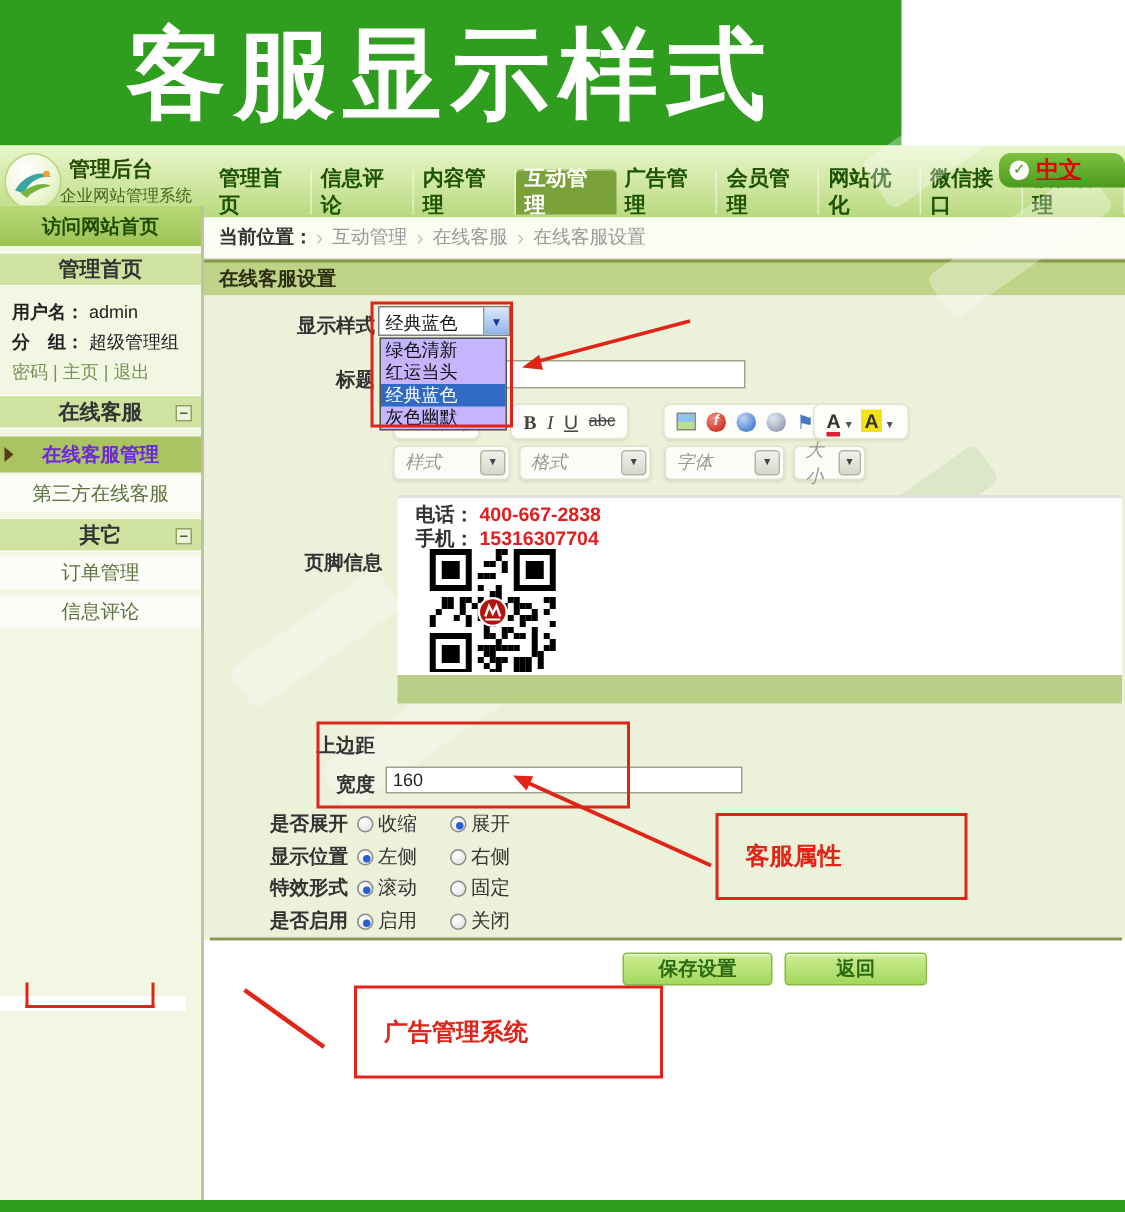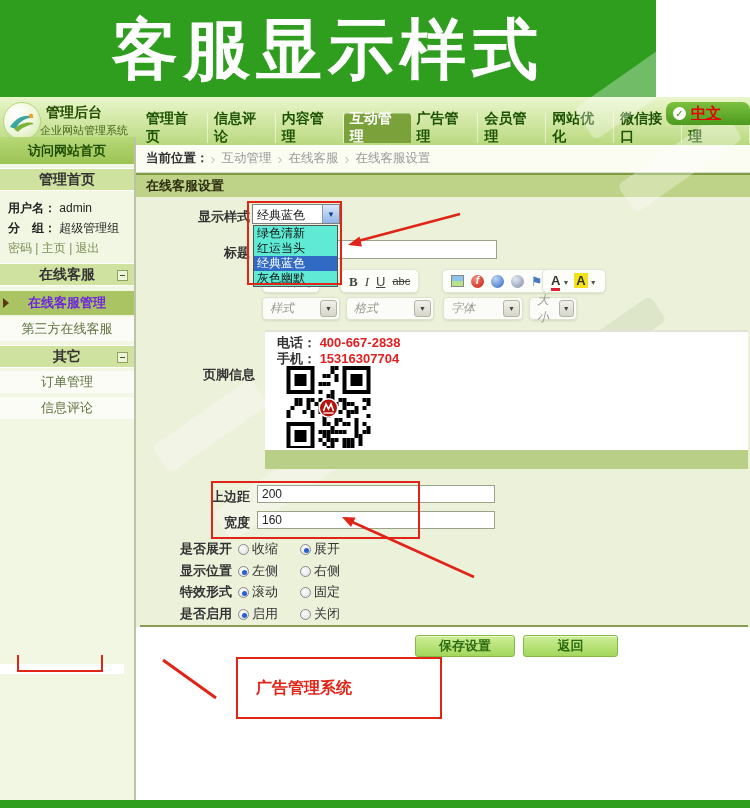--- a/index.html
+++ b/index.html
@@ -1,21 +1,21 @@
 <!DOCTYPE html>
 <html><head>
 <meta charset="utf-8">
 <style>
   html,body{margin:0;padding:0;background:#fff;}
   *{box-sizing:border-box;font-family:"Liberation Sans","DejaVu Sans",sans-serif;}
   #page{position:relative;width:750px;height:808px;overflow:hidden;background:#fff;}
   .abs{position:absolute;}
 
   
-  .banner{left:0;top:0;width:656px;height:97px;background:#2f9e1f;display:flex;align-items:center;justify-content:center;}
+  .banner{left:0;top:0;width:601px;height:97px;background:#2f9e1f;display:flex;align-items:center;justify-content:center;}
   .banner h1{margin:0;color:#fff;font-size:66px;font-weight:900;letter-spacing:6px;line-height:1;}
 
   
   .header{left:0;top:97px;width:750px;height:48px;background:linear-gradient(180deg,#e9f6cc 0%,#cfe6a0 55%,#b9d980 100%);}
   .logo-circle{left:3px;top:102px;width:38px;height:38px;border-radius:50%;background:radial-gradient(circle at 35% 30%,#ffffff 0%,#eef7da 55%,#cfe49e 100%);border:1px solid #b9d57f;}
   .logo-title{left:46px;top:104px;font-size:14px;font-weight:bold;color:#234d00;}
   .logo-sub{left:40px;top:123px;font-size:11px;color:#44661c;}
 
   .nav{left:140px;top:111px;height:32px;display:flex;align-items:flex-end;}
   .tab{height:30px;min-width:58px;padding:0 6px;display:flex;align-items:center;justify-content:center;
@@ -61,21 +61,21 @@
   .bottom-bar{left:0;top:800px;width:750px;height:8px;background:#2f9e1f;}
 
   
   .flabel{font-size:13px;font-weight:bold;color:#333;text-align:right;}
   .tinput{position:absolute;border:1px solid #9aa387;background:#fff;font-size:12px;color:#222;padding:1px 4px;}
 
   .select-box{left:252px;top:204px;width:88px;height:20px;background:#fff;border:1px solid #7f7f7f;display:flex;cursor:pointer;}
   .select-text{flex:1;font-size:12px;color:#111;padding:2px 0 0 4px;white-space:nowrap;overflow:hidden;}
   .select-btn{width:17px;height:100%;background:linear-gradient(180deg,#dce9fb,#8fb3e8);border-left:1px solid #7f9db9;
       display:flex;align-items:center;justify-content:center;font-size:8px;color:#123c8a;}
-  .dropdown-list{left:253px;top:225px;width:85px;background:#5eead4;border:1px solid #555;z-index:4;}
+  .dropdown-list{left:253px;top:225px;width:85px;background:#c4b5fd;border:1px solid #555;z-index:4;}
   .dd-item{height:15px;font-size:12px;color:#111;padding:0 3px;line-height:15px;cursor:pointer;white-space:nowrap;}
   .dd-item.sel{background:#316ac5;color:#fff;}
 
   
   .note-box{position:absolute;border:2px solid #e02417;z-index:5;}
   .note-text{color:#e02417;font-weight:bold;}
 
   
   .tb-group{position:absolute;height:24px;background:#fdfdfa;border:1px solid #e0e6d0;border-radius:5px;
       display:flex;align-items:center;gap:7px;padding:0 8px;box-shadow:0 1px 2px rgba(90,110,60,.15);}
@@ -385,37 +385,39 @@
         <circle cx="42" cy="42" r="10" fill="#fff"></circle>
         <circle cx="42" cy="42" r="8.5" fill="#b5120e"></circle>
     <path d="M37 45 L39.5 38 L42 43 L44.5 38 L47 45" stroke="#fff" stroke-width="1.6" fill="none"></path>
     <line x1="37" y1="47" x2="47" y2="47" stroke="#fff" stroke-width="1.3"></line>
       </svg></div>
   <div class="abs editor-footer" data-name="editor-status-bar"></div>
 
   <div class="abs flabel" style="left:170px;top:366px;width:85px;" data-name="footer-info-label">页脚信息</div>
 
   <div class="abs flabel" style="left:170px;top:488px;width:80px;" data-name="top-margin-label">上边距</div>
-  <input class="tinput" style="left: 257px; top: 485px; width: 238px; height: 18px;" data-name="top-margin-input" value="200">
   <div class="abs flabel" style="left:170px;top:514px;width:80px;" data-name="width-label">宽度</div>
   <input class="tinput" style="left: 257px; top: 511px; width: 238px; height: 18px;" data-name="width-input" value="160">
 
   <div id="radio-rows">
       <div class="radio-row" data-name="radio-row-0" style="left: 150px; top: 540px;"><span class="rl" data-name="radio-row-label">是否展开</span><span class="opt" data-name="radio-option"><span class="radio" data-name="radio-button"></span><span class="ol" data-name="radio-option-label">收缩</span></span><span class="opt" data-name="radio-option"><span class="radio on" data-name="radio-button"></span><span class="ol" data-name="radio-option-label">展开</span></span></div>
       <div class="radio-row" data-name="radio-row-1" style="left: 150px; top: 561.5px;"><span class="rl" data-name="radio-row-label">显示位置</span><span class="opt" data-name="radio-option"><span class="radio on" data-name="radio-button"></span><span class="ol" data-name="radio-option-label">左侧</span></span><span class="opt" data-name="radio-option"><span class="radio" data-name="radio-button"></span><span class="ol" data-name="radio-option-label">右侧</span></span></div>
       <div class="radio-row" data-name="radio-row-2" style="left: 150px; top: 583px;"><span class="rl" data-name="radio-row-label">特效形式</span><span class="opt" data-name="radio-option"><span class="radio on" data-name="radio-button"></span><span class="ol" data-name="radio-option-label">滚动</span></span><span class="opt" data-name="radio-option"><span class="radio" data-name="radio-button"></span><span class="ol" data-name="radio-option-label">固定</span></span></div>
       <div class="radio-row" data-name="radio-row-3" style="left: 150px; top: 604.5px;"><span class="rl" data-name="radio-row-label">是否启用</span><span class="opt" data-name="radio-option"><span class="radio on" data-name="radio-button"></span><span class="ol" data-name="radio-option-label">启用</span></span><span class="opt" data-name="radio-option"><span class="radio" data-name="radio-button"></span><span class="ol" data-name="radio-option-label">关闭</span></span></div>
     </div>
 
   <div class="abs sep-line" data-name="divider"></div>
   <div class="btn-green" style="left:415px;top:635px;width:100px;" data-name="save-button">保存设置</div>
   <div class="btn-green" style="left:523px;top:635px;width:95px;" data-name="back-button">返回</div>
 
   <div class="note-box" style="left:247px;top:201px;width:95px;height:84px;background:transparent;" data-name="style-select-highlight-box"></div>
   <div class="note-box" style="left:211px;top:481px;width:209px;height:58px;" data-name="margin-highlight-box"></div>
+  <div class="note-box" style="left:477px;top:542px;width:168px;height:58px;display:flex;align-items:center;" data-name="attr-note-box">
+    <span class="note-text" style="font-size:16px;margin-left:18px;" data-name="attr-note-text">客服属性</span>
+  </div>
   <div class="note-box" style="left:236px;top:657px;width:206px;height:62px;display:flex;align-items:center;" data-name="ad-note-box">
     <span class="note-text" style="font-size:16px;margin-left:18px;" data-name="ad-note-text">广告管理系统</span>
   </div>
 
   <svg class="overlay" data-name="annotation-arrows">
     <line x1="460" y1="214" x2="358" y2="241" stroke="#e02417" stroke-width="2.5"></line>
     <polygon points="348,245 359.5,236.5 362,246.5" fill="#e02417"></polygon>
     <line x1="474" y1="577" x2="350" y2="521" stroke="#e02417" stroke-width="2.5"></line>
     <polygon points="342,517 355.5,517.5 351,527" fill="#e02417"></polygon>
     <line x1="163" y1="660" x2="216" y2="698" stroke="#e02417" stroke-width="3"></line>

